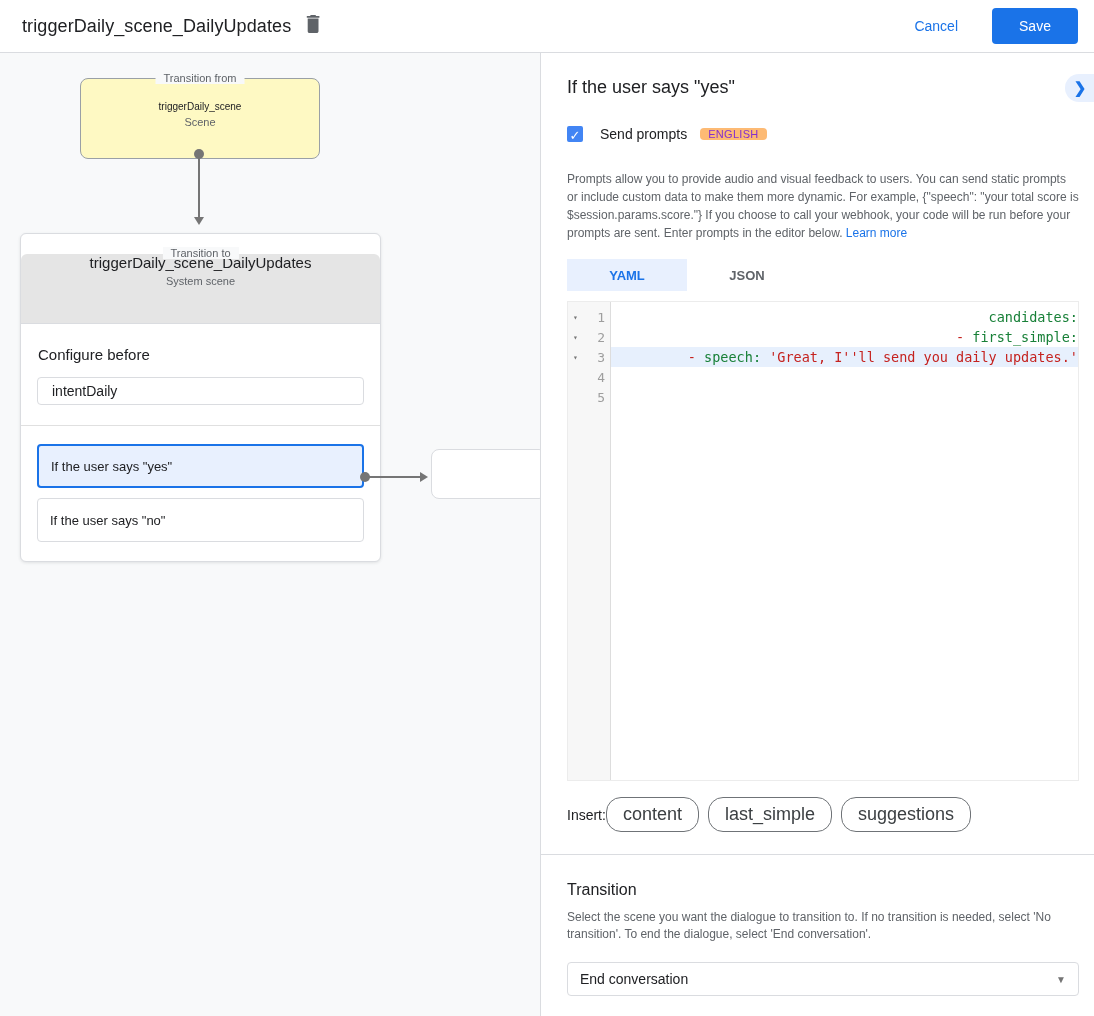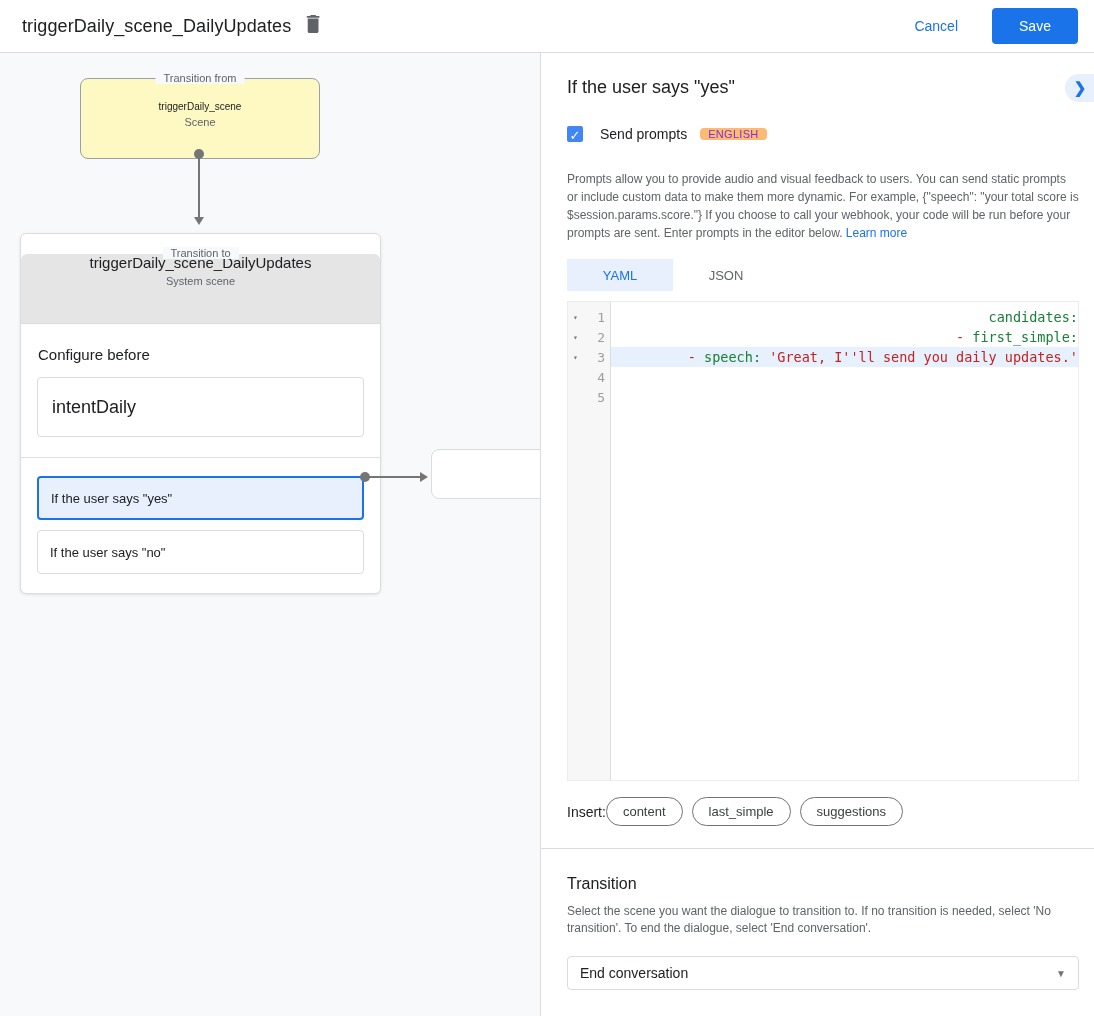--- a/index.html
+++ b/index.html
@@ -29,61 +29,61 @@
   .vline { position:absolute; width:2px; background:#757575; }
   .hline { position:absolute; height:2px; background:#757575; }
   .arrow-down { position:absolute; width:0; height:0; border-left:5px solid transparent; border-right:5px solid transparent; border-top:8px solid #757575; }
   .arrow-right { position:absolute; width:0; height:0; border-top:5px solid transparent; border-bottom:5px solid transparent; border-left:8px solid #757575; }
 
   .scene-card { position:absolute; left:20px; top:180px; width:361px; background:#fff; border:1px solid #dadce0; border-radius:6px; box-shadow:0 1px 3px rgba(60,64,67,.12); }
   .card-header { position:relative; height:70px; background:#e5e5e5; border-bottom:1px solid #dadce0; border-radius:6px 6px 0 0; text-align:center; }
   .card-header .node-title { margin-top:20px; font-size:15px; }
   .card-body { padding:16px 16px 19px 16px; }
   .section-h { font-size:15px; color:#202124; margin:6px 0 14px 1px; }
-  .intent-box { border:1px solid #dadce0; border-radius:4px; height:60px; display:flex; align-items:center; padding:0 14px; font-size:18px; color:#202124; background:#fff; }
+  .intent-box { border:1px solid #dadce0; border-radius:4px; height:28px; display:flex; align-items:center; padding:0 14px; font-size:14px; color:#202124; background:#fff; }
   .card-divider { border-top:1px solid #e0e0e0; margin:20px -16px 18px -16px; }
   .cond { border-radius:4px; height:44px; display:flex; align-items:center; padding:0 12px; font-size:13px; color:#202124; margin-top:10px; cursor:pointer; }
   .cond.selected { background:#e8f0fe; border:2px solid #1a73e8; margin-top:13px; }
   .cond.plain { background:#fff; border:1px solid #dadce0; }
   .stub-node { position:absolute; left:431px; top:396px; width:116px; height:50px; background:#fff; border:1px solid #dadce0; border-radius:8px; }
 
   
   .panel h2 { font-size:18px; font-weight:400; color:#202124; }
   .collapse-btn { position:absolute; top:21px; right:0; width:30px; height:28px; background:#e8f0fe; border:none; border-radius:14px 0 0 14px; cursor:pointer; color:#1a73e8; font-size:15px; font-weight:bold; display:flex; align-items:center; justify-content:center; }
 
   .check-row { display:flex; align-items:center; margin-top:26px; }
   .checkbox { width:16px; height:16px; border:2px solid #5f6368; border-radius:2px; background:#fff; flex:none; cursor:pointer; }
   .checkbox.checked { background:#4285f4; border-color:#4285f4; color:#fff; font-size:13px; line-height:16px; text-align:center; }
   .check-label { font-size:14px; font-weight:500; color:#202124; margin-left:17px; cursor:pointer; }
   .lang-badge { margin-left:13px; background:#fdba74; color:#8430ce; font-size:11px; font-weight:500; letter-spacing:.3px; padding:0 8px; border-radius:4px; }
 
   .desc { margin-top:28px; font-size:12px; line-height:18px; color:#5f6368; max-width:512px; }
   .desc a { color:#1a73e8; text-decoration:none; cursor:pointer; }
 
   .tabs { display:flex; margin-top:17px; }
-  .tab { width:106px; height:32px; display:flex; align-items:center; justify-content:center; font-size:13px; font-weight:400; cursor:pointer; }
+  .tab { width:120px; height:32px; display:flex; align-items:center; justify-content:center; font-size:13px; font-weight:700; cursor:pointer; }
   .tab.active { background:#e8f0fe; color:#1a73e8; }
   .tab.inactive { color:#5f6368;text-align:right; }
 
   .editor { margin-top:10px; width:512px; height:480px; border:1px solid #ececec; display:flex; background:#fff; overflow:hidden; }
   .gutter { width:43px; flex:none; background:#f7f7f7; border-right:1px solid #ddd; padding-top:5px; }
   .gutter-row { height:20px; display:flex; align-items:center; font-family:"DejaVu Sans Mono", monospace; }
   .fold { width:15px; text-align:center; font-size:8px; color:#777; cursor:pointer; }
   .lnum { flex:1; text-align:right; padding-right:5px; font-size:13px; color:#9e9e9e; }
   .codearea { flex:1; padding-top:5px; overflow:hidden; cursor:text; }
   .code-line { height:20px; line-height:20px; font-family:"DejaVu Sans Mono", monospace; font-size:13.5px; white-space:pre; padding-left:5px;text-align:right; }
   .code-line.hl { background:#e7f0fd; }
   .tok-key { color:#188038; }
   .tok-dash { color:#c5221f; }
   .tok-string { color:#c5221f; }
   .tok-plain { color:#202124; }
 
   .insert-row { display:flex; align-items:center; margin-top:16px; }
   .insert-label { font-size:14px; color:#202124; }
-  .chip { background:#fff; border:1px solid #6f7377; border-radius:15px; padding:6px 16px; font-size:13px; color:#3c4043; margin-right:9px; cursor:pointer; }
+  .chip { background:#fff; border:1px solid #6f7377; border-radius:15px; padding:6px 16px; font-size:18px; color:#3c4043; margin-right:9px; cursor:pointer; }
 
   .panel-divider { border-top:1px solid #dadce0; margin:22px -16px 0 -26px; }
   .trans-h { margin-top:26px; font-size:16px; font-weight:400; color:#202124; }
   .trans-desc { margin-top:10px; font-size:12px; line-height:17px; color:#5f6368; max-width:512px; }
   .select-box { margin-top:19px; width:512px; height:34px; border:1px solid #dadce0; border-radius:4px; display:flex; align-items:center; padding:0 12px; font-size:14px; color:#202124; cursor:pointer; background:#fff; }
   .select-caret { margin-left:auto; color:#757575; font-size:10px; }
 </style>
 </head>
 <body>
 

